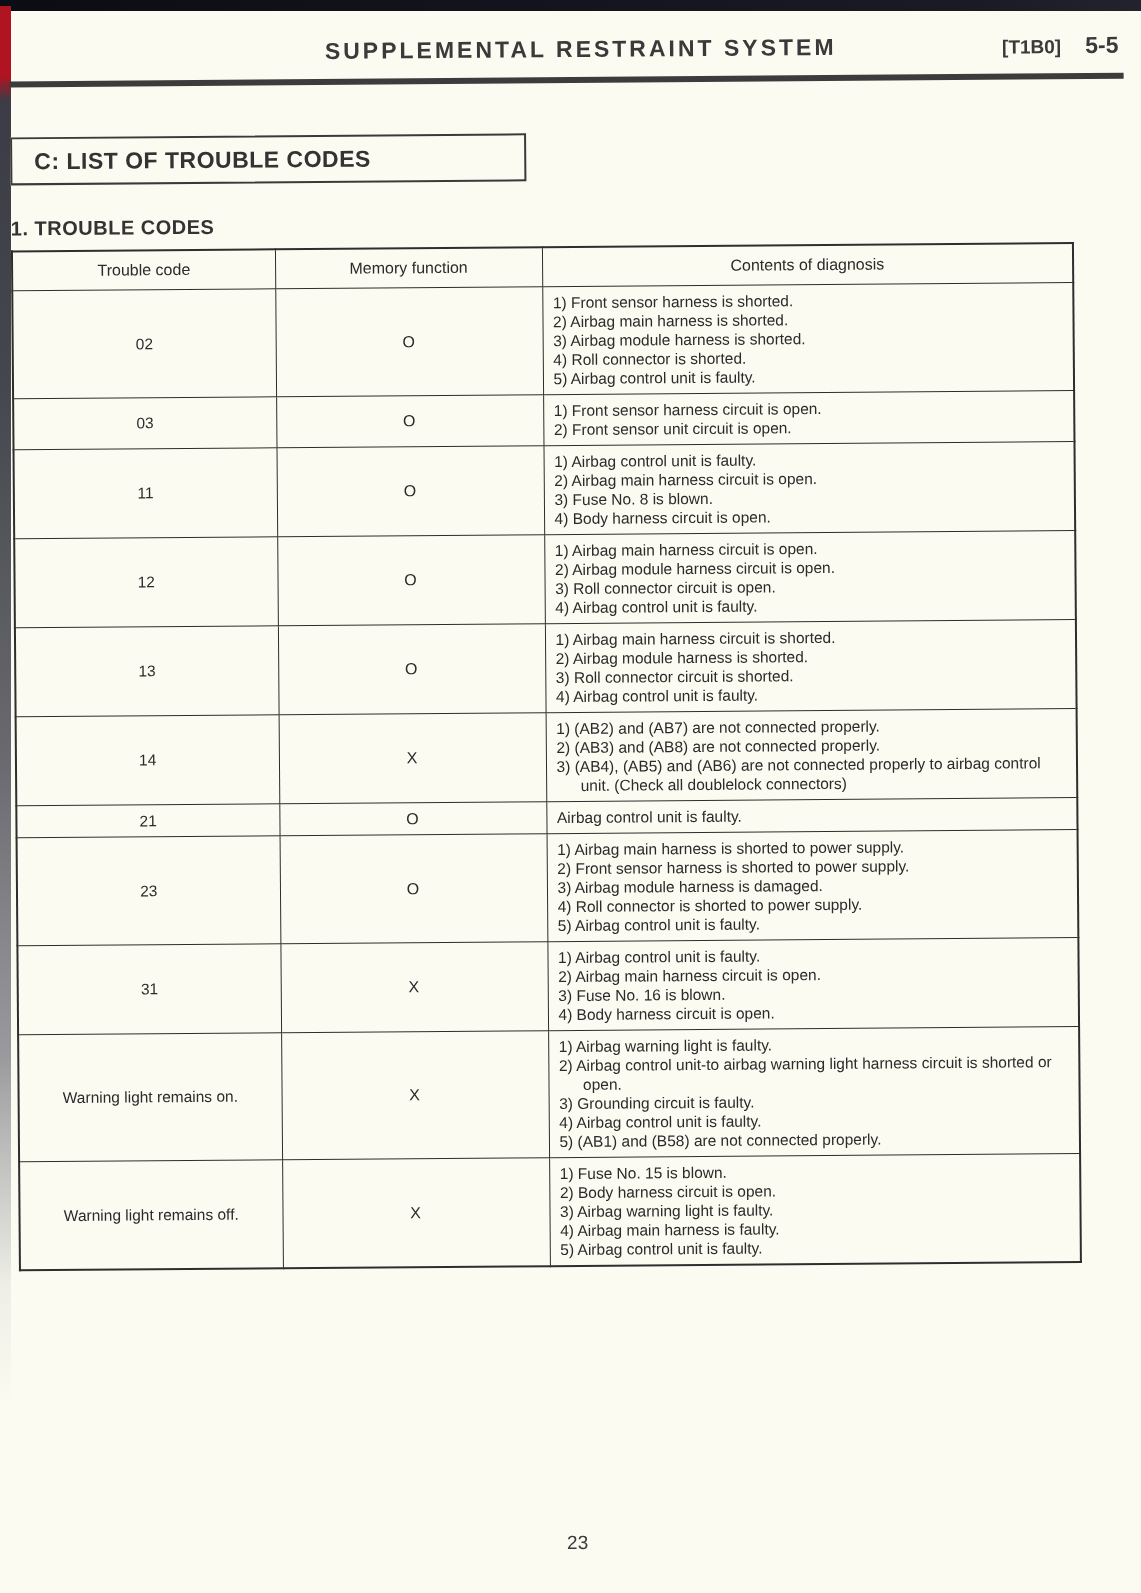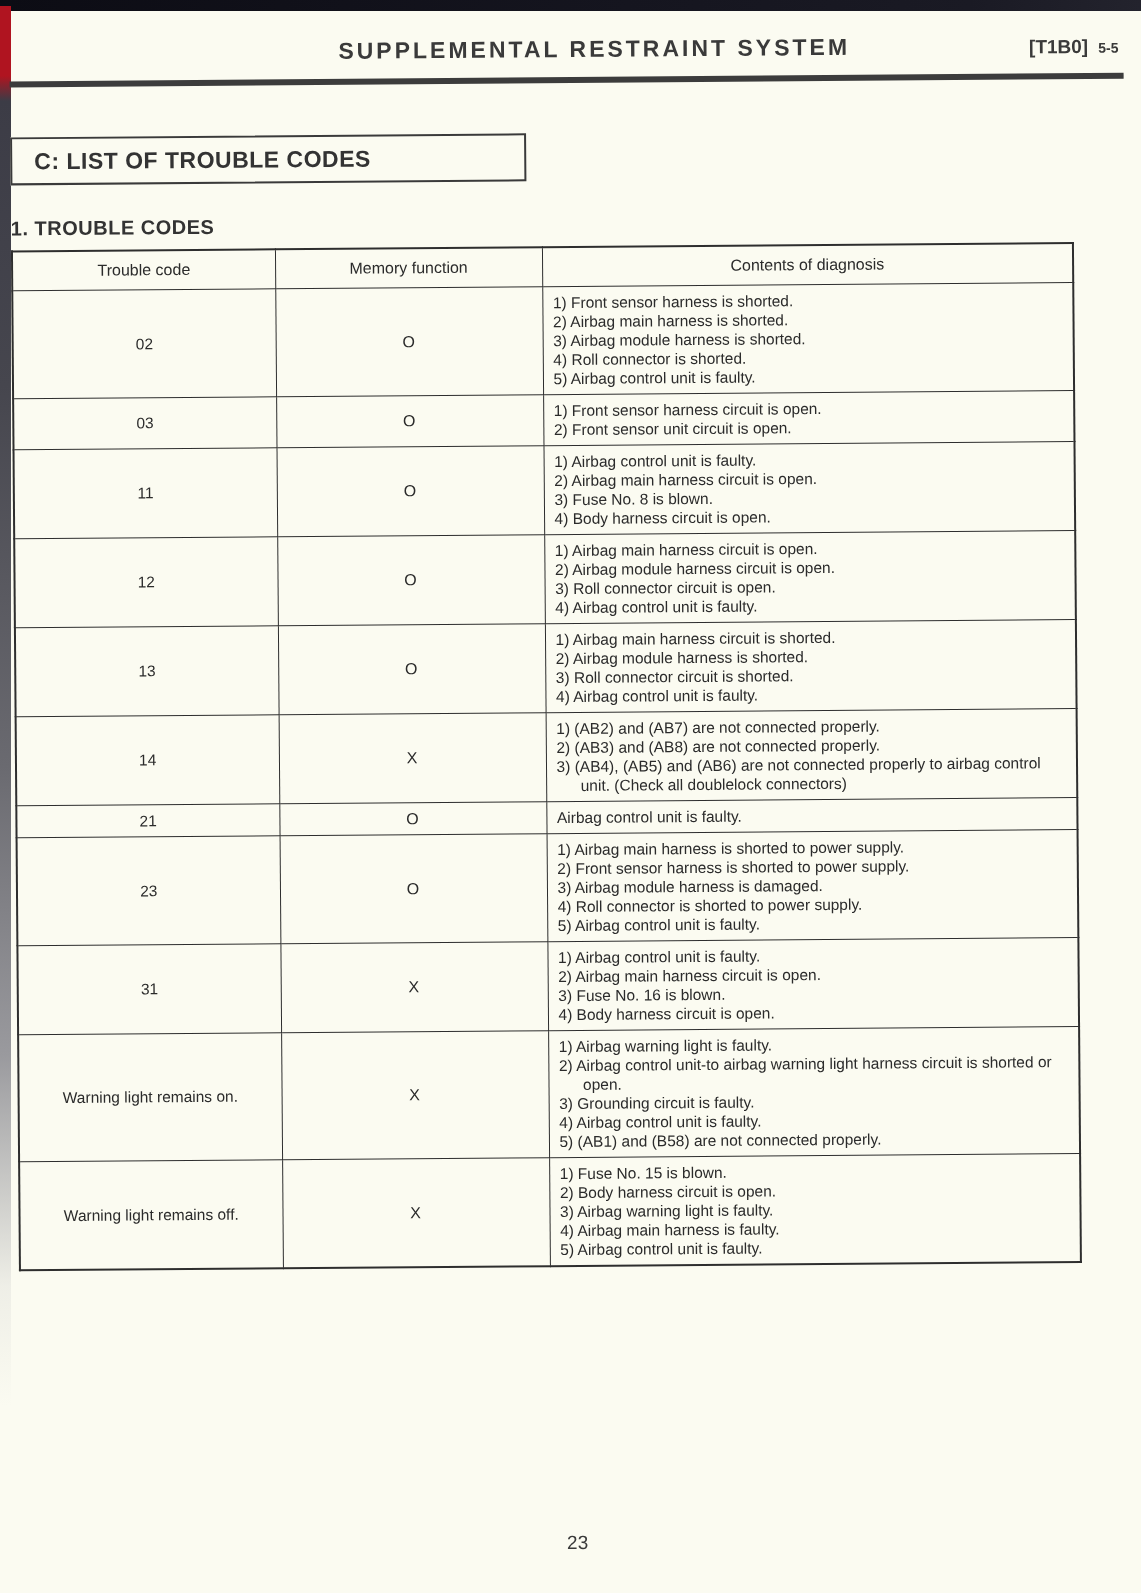--- a/index.html
+++ b/index.html
@@ -62,22 +62,22 @@
     color: #3a3a3a;
     padding-left: 150px;
   }
   .header-ref {
     font-size: 19px;
     font-weight: bold;
     color: #3a3a3a;
     white-space: nowrap;
   }
   .header-ref .pageno {
-    font-size: 14px;
-    margin-left: 10px;
+    font-size: 23px;
+    margin-left: 24px;
   }
   .header-rule {
     margin: 14px 0 0 14px;
     width: 1114px;
     height: 6px;
     background: #3c3c3c;
     border: 0;
   }
 
   .section-box {

